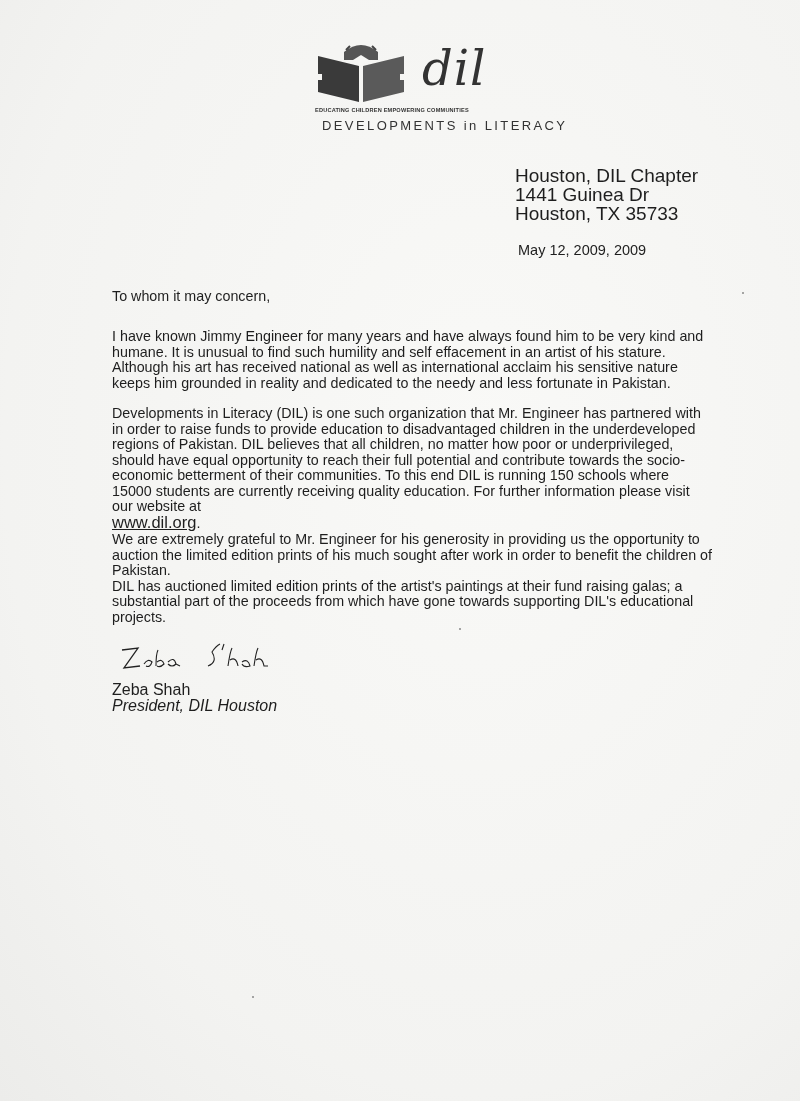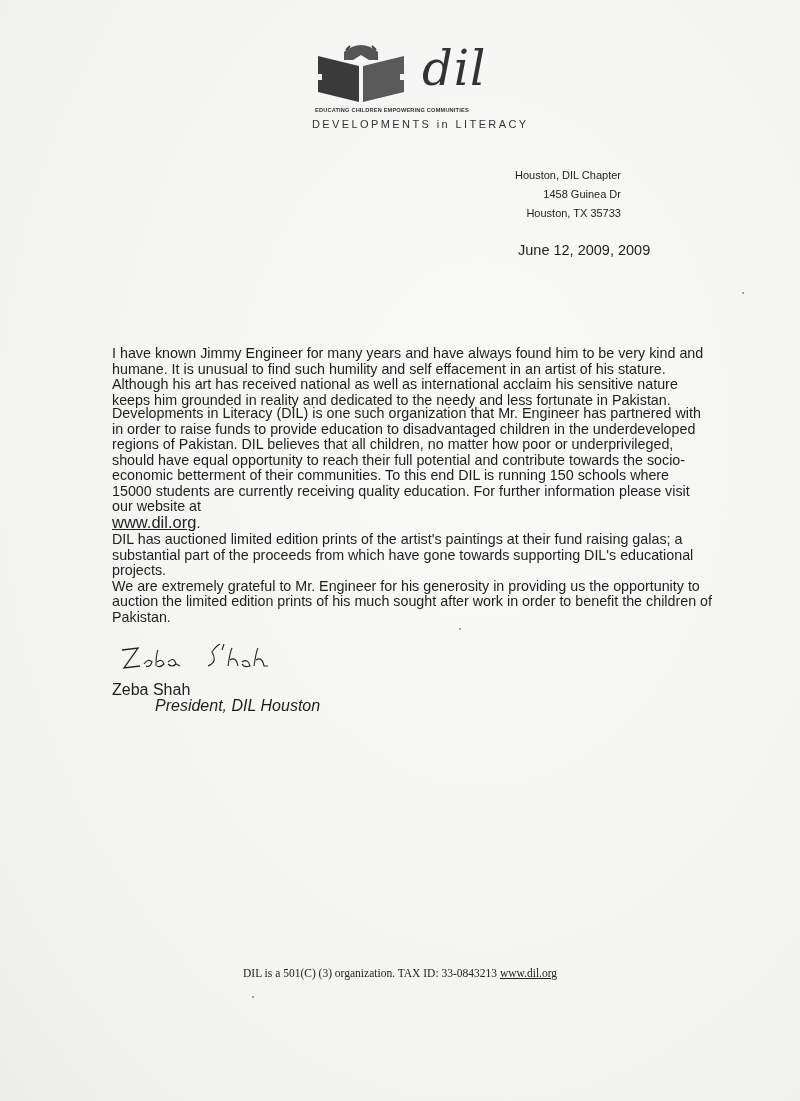--- a/index.html
+++ b/index.html
@@ -22,39 +22,39 @@
   .logo-word {
     position: absolute; left: 110px; top: 2px;
     font-family: "DejaVu Serif", serif; font-style: italic;
     font-size: 48px; color: #333; letter-spacing: 1px;
   }
   .logo-tag1 {
     position: absolute; left: 3px; top: 69px; font-size: 5.6px; font-weight: bold;
     letter-spacing: 0.2px; color: #333; white-space: nowrap;
   }
   .logo-tag2 {
-    position: absolute; left: 0; top: 80px; font-size: 11px;
+    position: absolute; left: 10px; top: 80px; font-size: 13px;
     letter-spacing: 2.4px; color: #333; white-space: nowrap;
   }
   .address {
-    position: absolute; left: 515px; top: 166px; font-size: 11px; line-height: 19px; text-align: right;
+    position: absolute; left: 515px; top: 166px; font-size: 19px; line-height: 19px;
   }
   .date { position: absolute; left: 518px; top: 242px; font-size: 14.5px; }
   .body-text {
     position: absolute; left: 112px; width: 600px; font-size: 14.3px; line-height: 15.5px;
   }
   .salutation { top: 289px; }
-  .p1 { top: 346px; }
+  .p1 { top: 329px; }
   .p2 { top: 406px; }
   .p2 .link { font-size: 16.5px; text-decoration: underline; color: #1e1e1e; }
   .p3 { top: 532px; }
   .p3 .line { display: block; }
   .signature { position: absolute; left: 120px; top: 640px; width: 180px; height: 32px; }
   .signer { position: absolute; left: 112px; top: 682px; font-size: 16px; line-height: 16px; }
-  .signer .title { font-style: italic; margin-left: 43px; }
+  .signer .title { font-style: italic; }
   .footer {
     position: absolute; left: 243px; top: 967px;
     font-family: "Liberation Serif", serif; font-size: 11.5px; color: #222; white-space: nowrap;
   }
   .footer a { color: #222; text-decoration: underline; }
   .speck { position: absolute; width: 2px; height: 2px; background: #888; border-radius: 50%; }
 </style>
 </head>
 <body>
 
@@ -68,52 +68,49 @@
       <path d="M47 24 L88 14 L88 32 L84 32 L84 38 L88 38 L88 50 L47 60 Z" fill="#5a5a5a"></path>
       <path d="M37 18 L45 13 L53 18 L45 23 Z" fill="#f6f6f4"></path>
     </svg>
     <div class="logo-word">dil</div>
     <div class="logo-tag1">EDUCATING CHILDREN   EMPOWERING COMMUNITIES</div>
     <div class="logo-tag2">DEVELOPMENTS in LITERACY</div>
   </div>
 
   <div class="address">
     <div>Houston, DIL Chapter</div>
-    <div>1458 Guinea Dr</div>
+    <div>1441 Guinea Dr</div>
     <div>Houston, TX 35733</div>
   </div>
 
-  <div class="date">June 12, 2009, 2009</div>
+  <div class="date">May 12, 2009, 2009</div>
 
+  <div class="body-text salutation">To whom it may concern,</div>
 
   <div class="body-text p1">I have known Jimmy Engineer for many years and have always found him to be very kind and humane. It is unusual to find such humility and self effacement in an artist of his stature. Although his art has received national as well as international acclaim his sensitive nature keeps him grounded in reality and dedicated to the needy and less fortunate in Pakistan.</div>
 
   <div class="body-text p2">
     <span>Developments in Literacy (DIL) is one such organization that Mr. Engineer has partnered with in order to raise funds to provide education to disadvantaged children in the underdeveloped regions of Pakistan. DIL believes that all children, no matter how poor or underprivileged, should have equal opportunity to reach their full potential and contribute towards the socio-economic betterment of their communities. To this end DIL is running 150 schools where 15000 students are currently receiving quality education. For further information please visit our website at</span>
     <br>
     <a class="link">www.dil.org</a><span>.</span>
   </div>
 
   <div class="body-text p3">
+    <span class="line">We are extremely grateful to Mr. Engineer for his generosity in providing us the opportunity to auction the limited edition prints of his much sought after work in order to benefit the children of Pakistan.</span>
     <span class="line">DIL has auctioned limited edition prints of the artist's paintings at their fund raising galas; a substantial part of the proceeds from which have gone towards supporting DIL's educational projects.</span>
-    <span class="line">We are extremely grateful to Mr. Engineer for his generosity in providing us the opportunity to auction the limited edition prints of his much sought after work in order to benefit the children of Pakistan.</span>
   </div>
 
   <svg class="signature" viewBox="0 0 180 32">
     <path d="M2 10 L18 8 L4 28 L20 26" stroke="#222" stroke-width="1.3" fill="none"></path>
     <path d="M24 24 Q28 18 32 22 Q30 28 26 26 M36 26 Q36 14 38 10 M37 22 Q42 18 44 24 Q40 28 37 26 M48 22 Q54 16 56 24 Q52 28 48 24 M56 24 L60 26" stroke="#222" stroke-width="1.1" fill="none"></path>
     <path d="M88 26 Q98 22 92 12 Q96 6 100 4 M104 4 L102 10 M108 26 Q110 12 112 8 M110 20 Q116 16 118 26 M122 22 Q128 18 130 26 Q124 28 122 24 M134 26 Q136 12 138 8 M136 20 Q142 16 144 26 L148 26" stroke="#222" stroke-width="1.1" fill="none"></path>
   </svg>
 
   <div class="signer">
     <div>Zeba Shah</div>
     <div class="title">President, DIL Houston</div>
   </div>
 
-  <div class="footer">
-    <span>DIL is a 501(C) (3) organization. TAX ID: 33-0843213</span>
-    <a>www.dil.org</a>
-  </div>
 
   <div class="speck" style="left:742px;top:292px;"></div>
   <div class="speck" style="left:252px;top:996px;"></div>
   <div class="speck" style="left:459px;top:628px;"></div>
 </div>
 
 </body></html>

